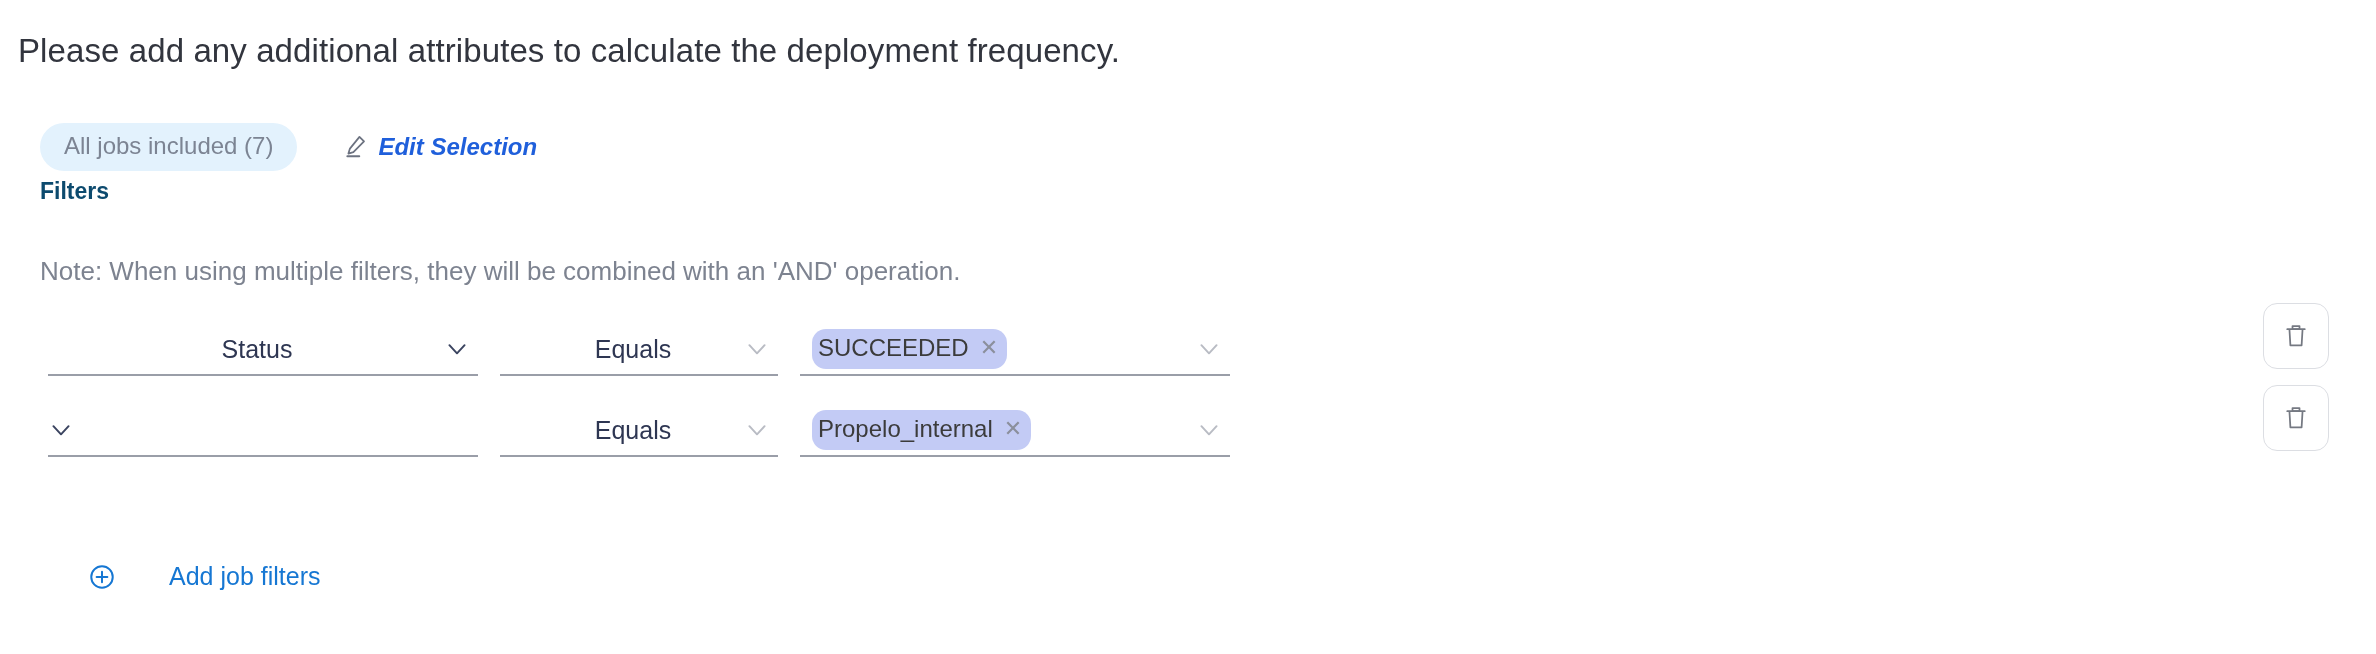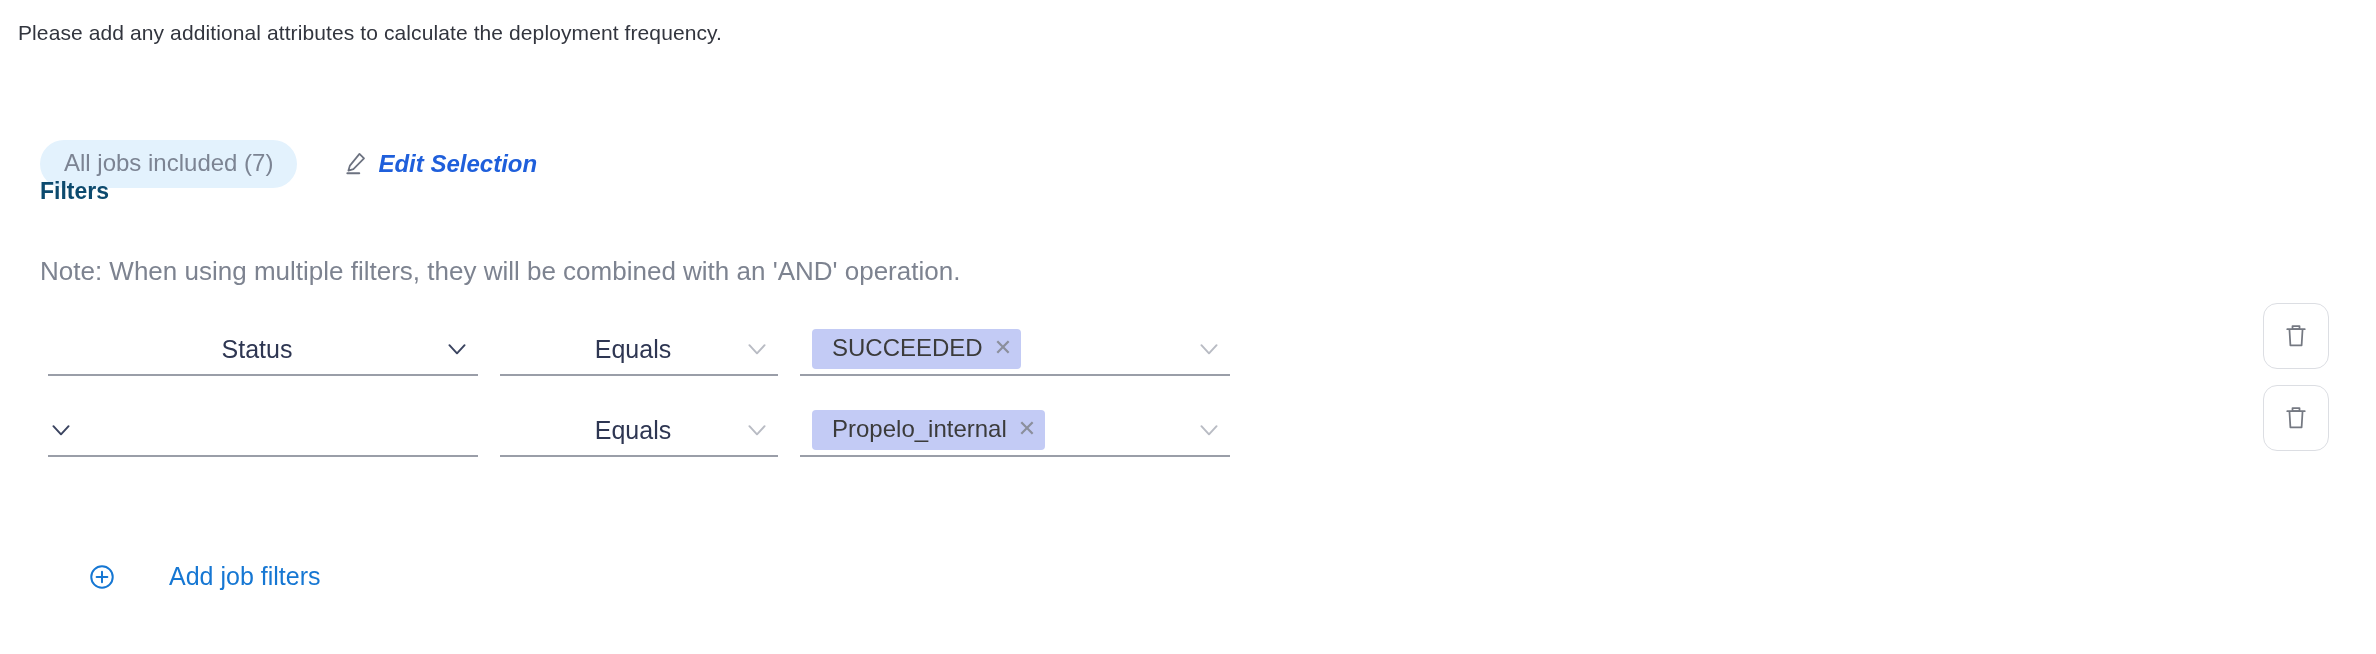--- a/index.html
+++ b/index.html
@@ -13,33 +13,33 @@
     font-family: "Liberation Sans", sans-serif;
     color: #2d3142;
     overflow: hidden;
     position: relative;
   }
 
   
   .intro {
     position: absolute;
     left: 18px;
-    top: 18px;
-    font-size: 21px;
+    top: 36px;
+    font-size: 33px;
     line-height: 30px;
     color: #32353e;
     letter-spacing: 0.1px;
     white-space: nowrap;
   }
 
   
   .selection-row {
     position: absolute;
     left: 40px;
-    top: 140px;
+    top: 123px;
     display: flex;
     align-items: center;
   }
   .jobs-pill {
     background: #e3f2fd;
     color: #7c8493;
     border-radius: 26px;
     padding: 9px 24px 11px 24px;
     font-size: 24px;
     line-height: 28px;
@@ -127,22 +127,22 @@
     margin-right: 8px;
     flex: 0 0 auto;
     display: block;
   }
   .chev.dark path { stroke: #3b4460; }
   .chev.light path { stroke: #b9bcc4; }
 
   
   .chip {
     background: #c3cbf5;
-    border-radius: 4px;
-    padding: 5px 9px 7px 20px;
+    border-radius: 14px;
+    padding: 5px 9px 7px 6px;
     margin-left: 12px;
     display: inline-flex;
     align-items: center;
     max-width: 330px;
     white-space: nowrap;
   }
   .chip-label {
     font-size: 24px;
     line-height: 28px;
     color: #3b3b3b;

